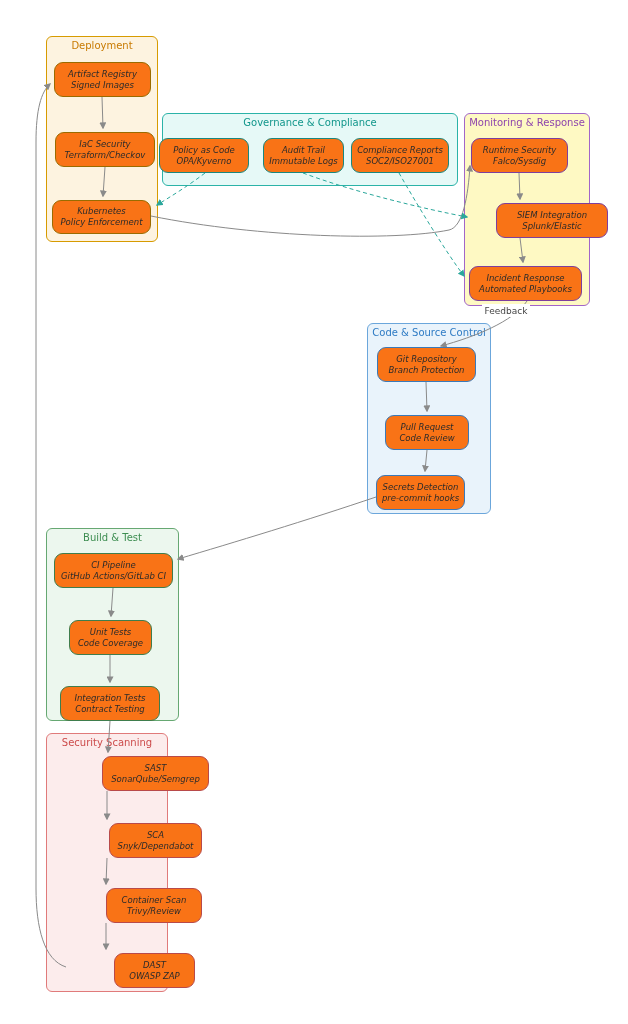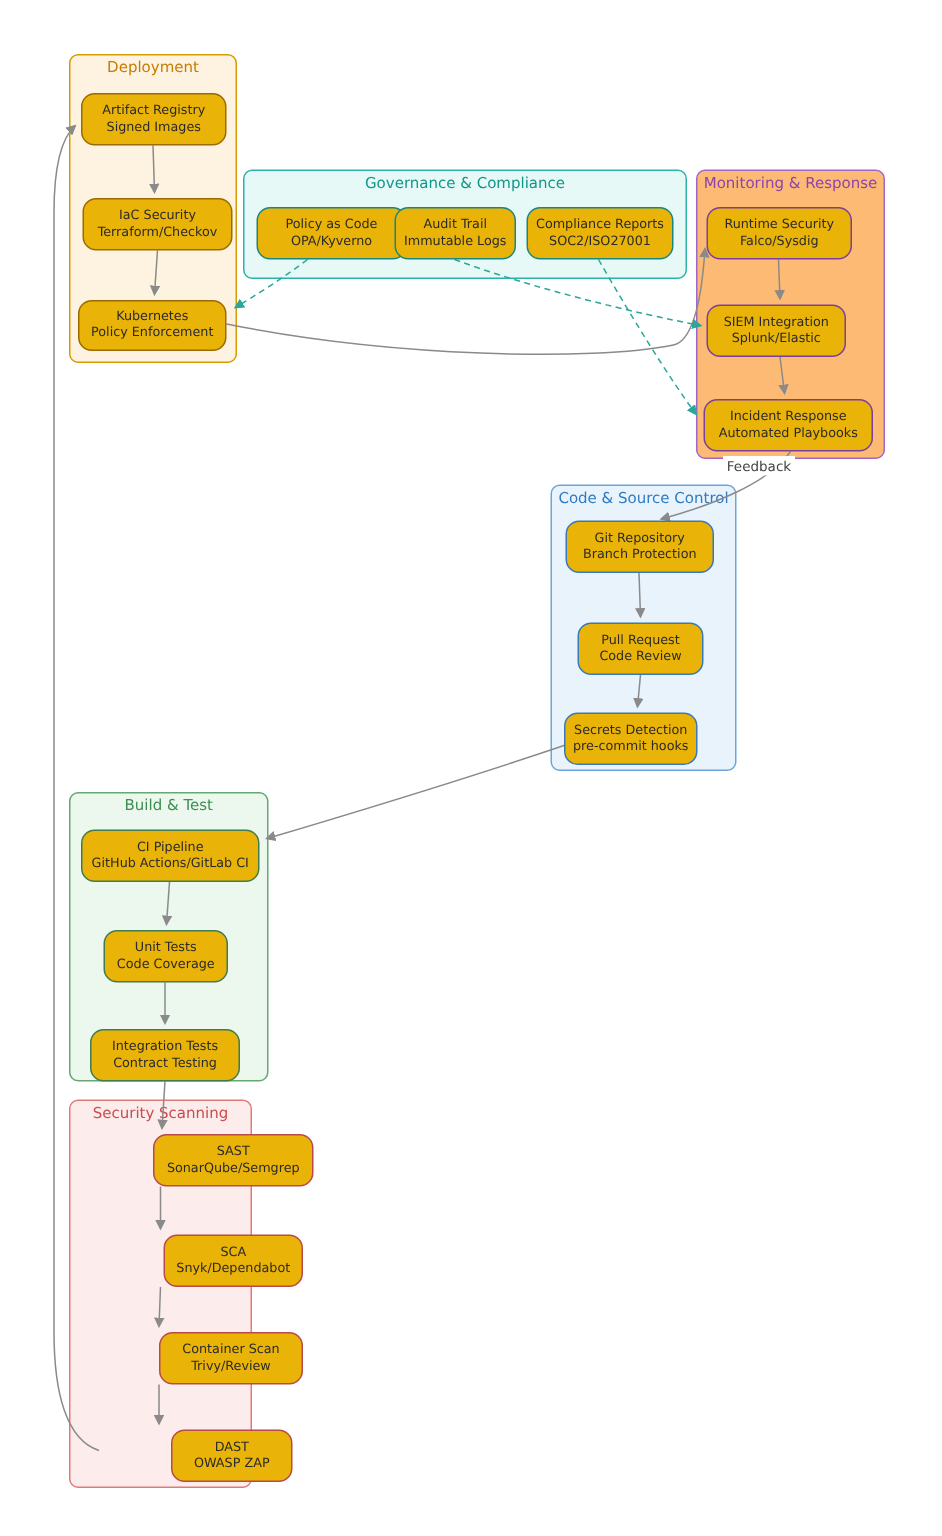--- a/index.html
+++ b/index.html
@@ -5,36 +5,36 @@
   * { margin:0; padding:0; box-sizing:border-box; }
   html,body { background:#ffffff; }
   body { font-family:"DejaVu Sans","Liberation Sans",sans-serif; }
   #canvas { position:relative; width:628px; height:1024px; background:#fff; overflow:hidden; }
 
   .cluster { position:absolute; border:1px solid; border-radius:6px; z-index:0; }
   .cluster-title { position:absolute; top:3px; left:0; right:0; text-align:center; font-size:10px; font-weight:400; }
 
   .c-dep  { background:#fdf3e0; border-color:#d79b00;text-decoration:underline; }
   .c-gov  { background:#e6f9f7; border-color:#2bb3a8; }
-  .c-mon  { background:#fdba74; border-color:#a265c9; }
+  .c-mon  { background:#fef9c3; border-color:#a265c9; }
   .c-code { background:#e9f3fb; border-color:#6ba6db; }
   .c-build{ background:#ecf7ee; border-color:#66a872; }
   .c-sec  { background:#fcecec; border-color:#e07a7a; }
 
   .t-dep  { color:#c87a00; }
   .t-gov  { color:#11968b; }
   .t-mon  { color:#8e44ad; }
   .t-code { color:#2e7bc4; }
   .t-build{ color:#3e8e52; }
   .t-sec  { color:#cc4b4b; }
 
-  .node { position:absolute; z-index:2; background:#eab308; border:1px solid #666;
+  .node { position:absolute; z-index:2; background:#f97316; border:1px solid #666;
           border-radius:9px; display:flex; flex-direction:column; align-items:center;
           justify-content:center; font-size:8.5px; line-height:11px; color:#2b2b2b;
-          text-align:center; white-space:nowrap; }
+          text-align:center; white-space:nowrap;font-style:italic; }
   .n-dep  { border-color:#9a6b00; }
   .n-gov  { border-color:#1a877e; }
   .n-mon  { border-color:#7d3f9e; }
   .n-code { border-color:#3a79b8; }
   .n-build{ border-color:#3f7d4d; }
   .n-sec  { border-color:#b84a4a;margin-left:48px; }
 
   #edges { position:absolute; left:0; top:0; z-index:1; }
   .edge { fill:none; stroke:#8a8a8a; stroke-width:1; }
   .edge-dashed { fill:none; stroke:#2aa79b; stroke-width:1; stroke-dasharray:4 3; }
@@ -110,38 +110,38 @@
   </div>
   <div class="node n-dep" style="left:55px;top:132px;width:100px;height:35px">
     <span>IaC Security</span>
     <span>Terraform/Checkov</span>
   </div>
   <div class="node n-dep" style="left:52px;top:200px;width:99px;height:34px">
     <span>Kubernetes</span>
     <span>Policy Enforcement</span>
   </div>
 
-  <div class="node n-gov" style="left:171px;top:138px;width:100px;height:35px">
+  <div class="node n-gov" style="left:159px;top:138px;width:90px;height:35px">
     <span>Policy as Code</span>
     <span>OPA/Kyverno</span>
   </div>
   <div class="node n-gov" style="left:263px;top:138px;width:81px;height:35px">
     <span>Audit Trail</span>
     <span>Immutable Logs</span>
   </div>
   <div class="node n-gov" style="left:351px;top:138px;width:98px;height:35px">
     <span>Compliance Reports</span>
     <span>SOC2/ISO27001</span>
   </div>
 
   <div class="node n-mon" style="left:471px;top:138px;width:97px;height:35px">
     <span>Runtime Security</span>
     <span>Falco/Sysdig</span>
   </div>
-  <div class="node n-mon" style="left:471px;top:203px;width:93px;height:35px">
+  <div class="node n-mon" style="left:496px;top:203px;width:112px;height:35px">
     <span>SIEM Integration</span>
     <span>Splunk/Elastic</span>
   </div>
   <div class="node n-mon" style="left:469px;top:266px;width:113px;height:35px">
     <span>Incident Response</span>
     <span>Automated Playbooks</span>
   </div>
 
   <div class="node n-code" style="left:377px;top:347px;width:99px;height:35px">
     <span>Git Repository</span>

